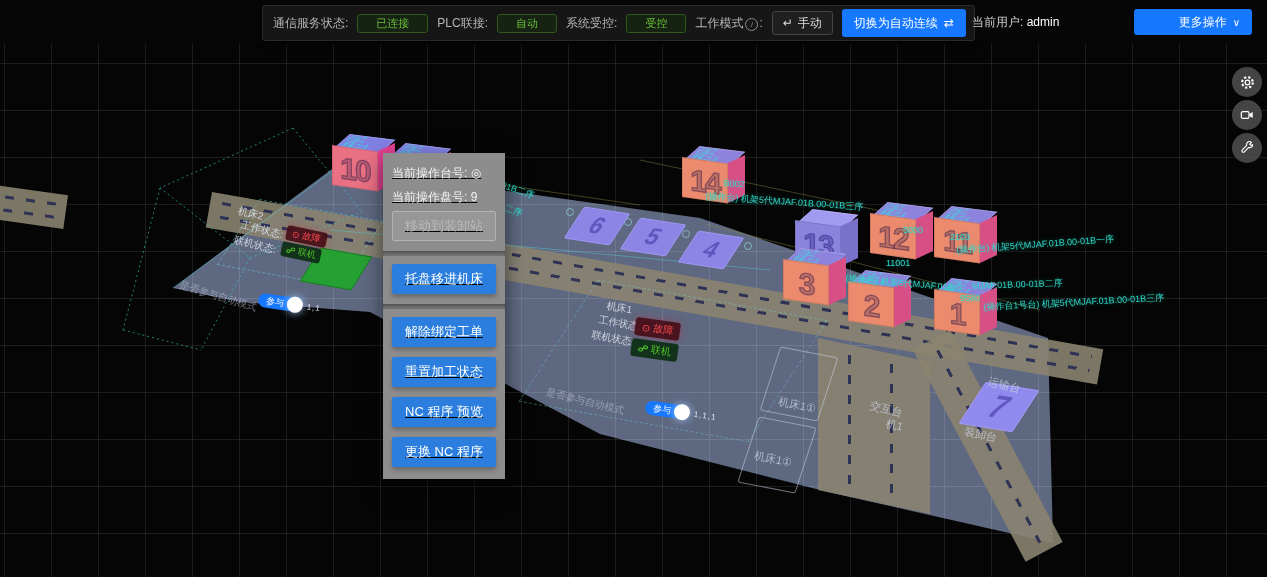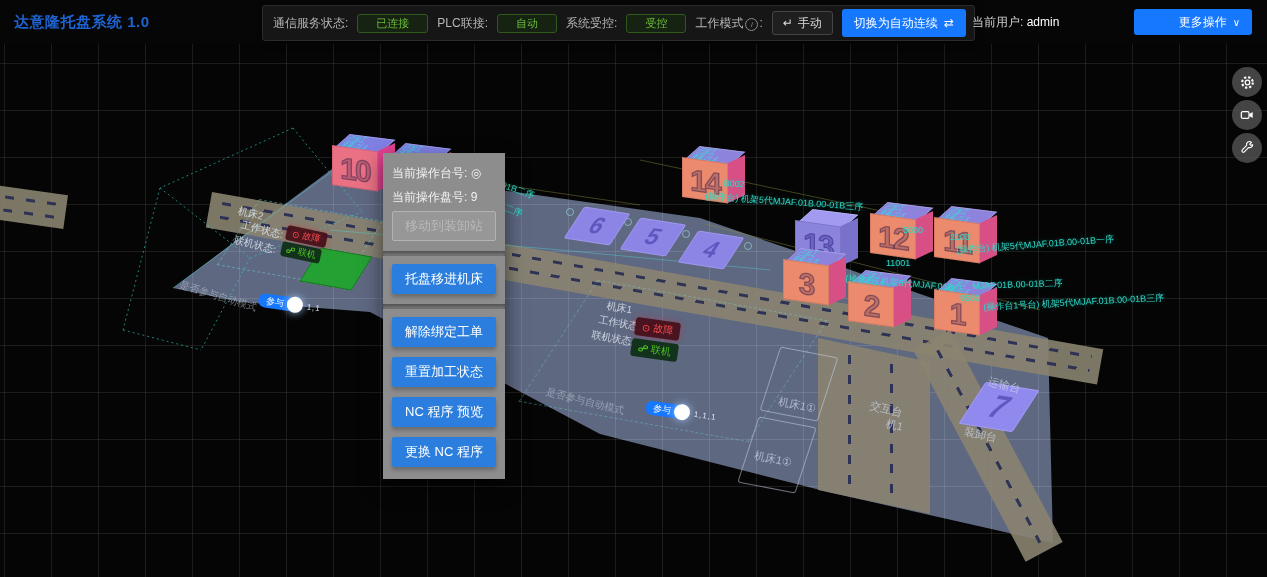--- a/index.html
+++ b/index.html
@@ -99,33 +99,32 @@
   .mlabel{color:#dde3ee;font-size:10px;opacity:.85;}
   .mfaint{color:#cdd4e1;font-size:10px;opacity:.5;}
   .glabel{color:#c9d2e4;font-size:11px;opacity:.75;}
 
   
   .float-btn{position:absolute;width:30px;height:30px;border-radius:50%;background:rgba(86,86,86,.78);
              display:flex;align-items:center;justify-content:center;z-index:60;cursor:pointer;}
 
   
   .ctx-panel{position:absolute;left:383px;top:153px;width:122px;background:#8d8d8d;z-index:50;
-             box-shadow:0 8px 18px rgba(0,0,0,.55);padding:10px 9px 10px;box-sizing:border-box;}
+             box-shadow:0 8px 18px rgba(0,0,0,.55);padding:10px 9px 10px;box-sizing:border-box;text-decoration:underline;}
   .ctx-row{color:#f2f2f2;font-size:12px;height:24px;line-height:20px;white-space:nowrap;}
   .ctx-btn{display:block;width:104px;height:30px;margin:0 auto 10px;background:#2b7edd;color:#fff;
            border:0;font-size:13px;border-radius:2px;cursor:pointer;
            box-shadow:0 3px 4px rgba(0,0,0,.25);font-family:inherit;}
   .ctx-btn.disabled{background:#979797;border:1px solid #b3b3b3;color:#b9b9b9;box-shadow:none;cursor:default;}
   .ctx-sep{height:5px;background:#747474;margin:0 -9px 8px;box-shadow:inset 0 2px 3px rgba(0,0,0,.3);}
 </style>
 </head>
 <body>
 
 <div class="header">
-  <div class="app-title">达意隆托盘系统 1.0</div>
 
   <div class="status-bar">
     <span class="s-label">通信服务状态:</span>
     <span class="badge-green">已连接</span>
     <span class="s-label">PLC联接:</span>
     <span class="badge-green">自动</span>
     <span class="s-label">系统受控:</span>
     <span class="badge-green">受控</span>
     <span class="s-label"><span>工作模式</span><span class="info-circ">i</span><span>:</span></span>
     <button class="btn-dark">

